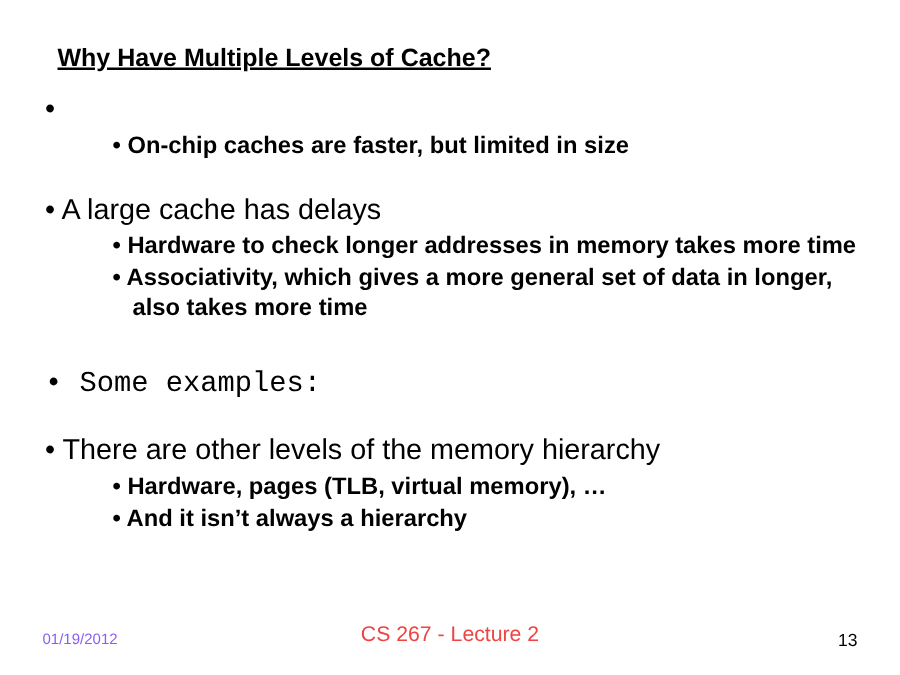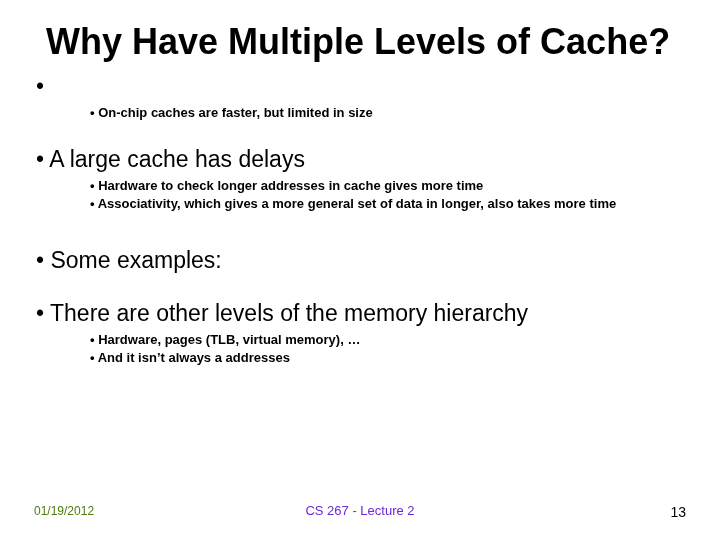--- a/index.html
+++ b/index.html
@@ -13,24 +13,25 @@
     overflow: hidden;
   }
   .slide {
     position: relative;
     width: 720px;
     height: 540px;
     box-sizing: border-box;
   }
   .title {
     position: absolute;
-    top: 21px;
+    top: 36px;
     left: 46px;
-    font-size: 36px;
+    font-size: 20px;
     font-weight: bold;
+    text-decoration: underline;
     letter-spacing: 0;
   }
   .content {
     position: absolute;
     top: 72px;
     left: 30px;
     right: 18px;
   }
   ul.top {
     list-style: none;
@@ -46,47 +47,47 @@
   }
   ul.top > li::before {
     content: "• ";
   }
   ul.sub {
     list-style: none;
     margin: 4px 0 0 0;
     padding: 0 0 0 34px;
   }
   ul.sub > li {
-    font-size: 13px;
+    font-size: 19px;
     font-weight: bold;
     padding-left: 18px;
     text-indent: -16px;
     line-height: 1.25;
     margin-bottom: 2px;
   }
   ul.sub > li::before {
     content: "• ";
   }
   .gap-sm { margin-top: 24px; }
-  .gap-lg { margin-top: 34px; }
+  .gap-lg { margin-top: 34px; font-family: Liberation Mono, monospace; }
   .footer-left {
     position: absolute;
     left: 34px;
     bottom: 22px;
     font-size: 12px;
-    color: #4d7c0f;
+    color: #8b5cf6;
   }
   .footer-center {
     position: absolute;
     left: 0;
     right: 0;
     bottom: 22px;
     text-align: center;
-    font-size: 13px;
-    color: #6d28d9;
+    font-size: 17px;
+    color: #ef4444;
     margin-top: 16px;
   }
   .footer-right {
     position: absolute;
     right: 34px;
     bottom: 20px;
     font-size: 14px;
     color: #000;
   }
 </style>
@@ -99,34 +100,34 @@
   <div class="content">
     <ul class="top">
       <li>
         <ul class="sub">
           <li>On-chip caches are faster, but limited in size</li>
         </ul>
       </li>
       <li class="gap-sm">
         <span>A large cache has delays</span>
         <ul class="sub">
-          <li>Hardware to check longer addresses in cache gives more time</li>
+          <li>Hardware to check longer addresses in memory takes more time</li>
           <li>Associativity, which gives a more general set of data in longer, also takes more time</li>
         </ul>
       </li>
       <li class="gap-lg">
         <span>Some examples:</span>
         <ul class="sub">
         </ul>
       </li>
       <li class="gap-sm">
         <span>There are other levels of the memory hierarchy</span>
         <ul class="sub">
           <li>Hardware, pages (TLB, virtual memory), …</li>
-          <li>And it isn’t always a addresses</li>
+          <li>And it isn’t always a hierarchy</li>
         </ul>
       </li>
     </ul>
   </div>
 
   <div class="footer-left">01/19/2012</div>
   <div class="footer-center">CS 267 - Lecture 2</div>
   <div class="footer-right">13</div>
 </div>
 

